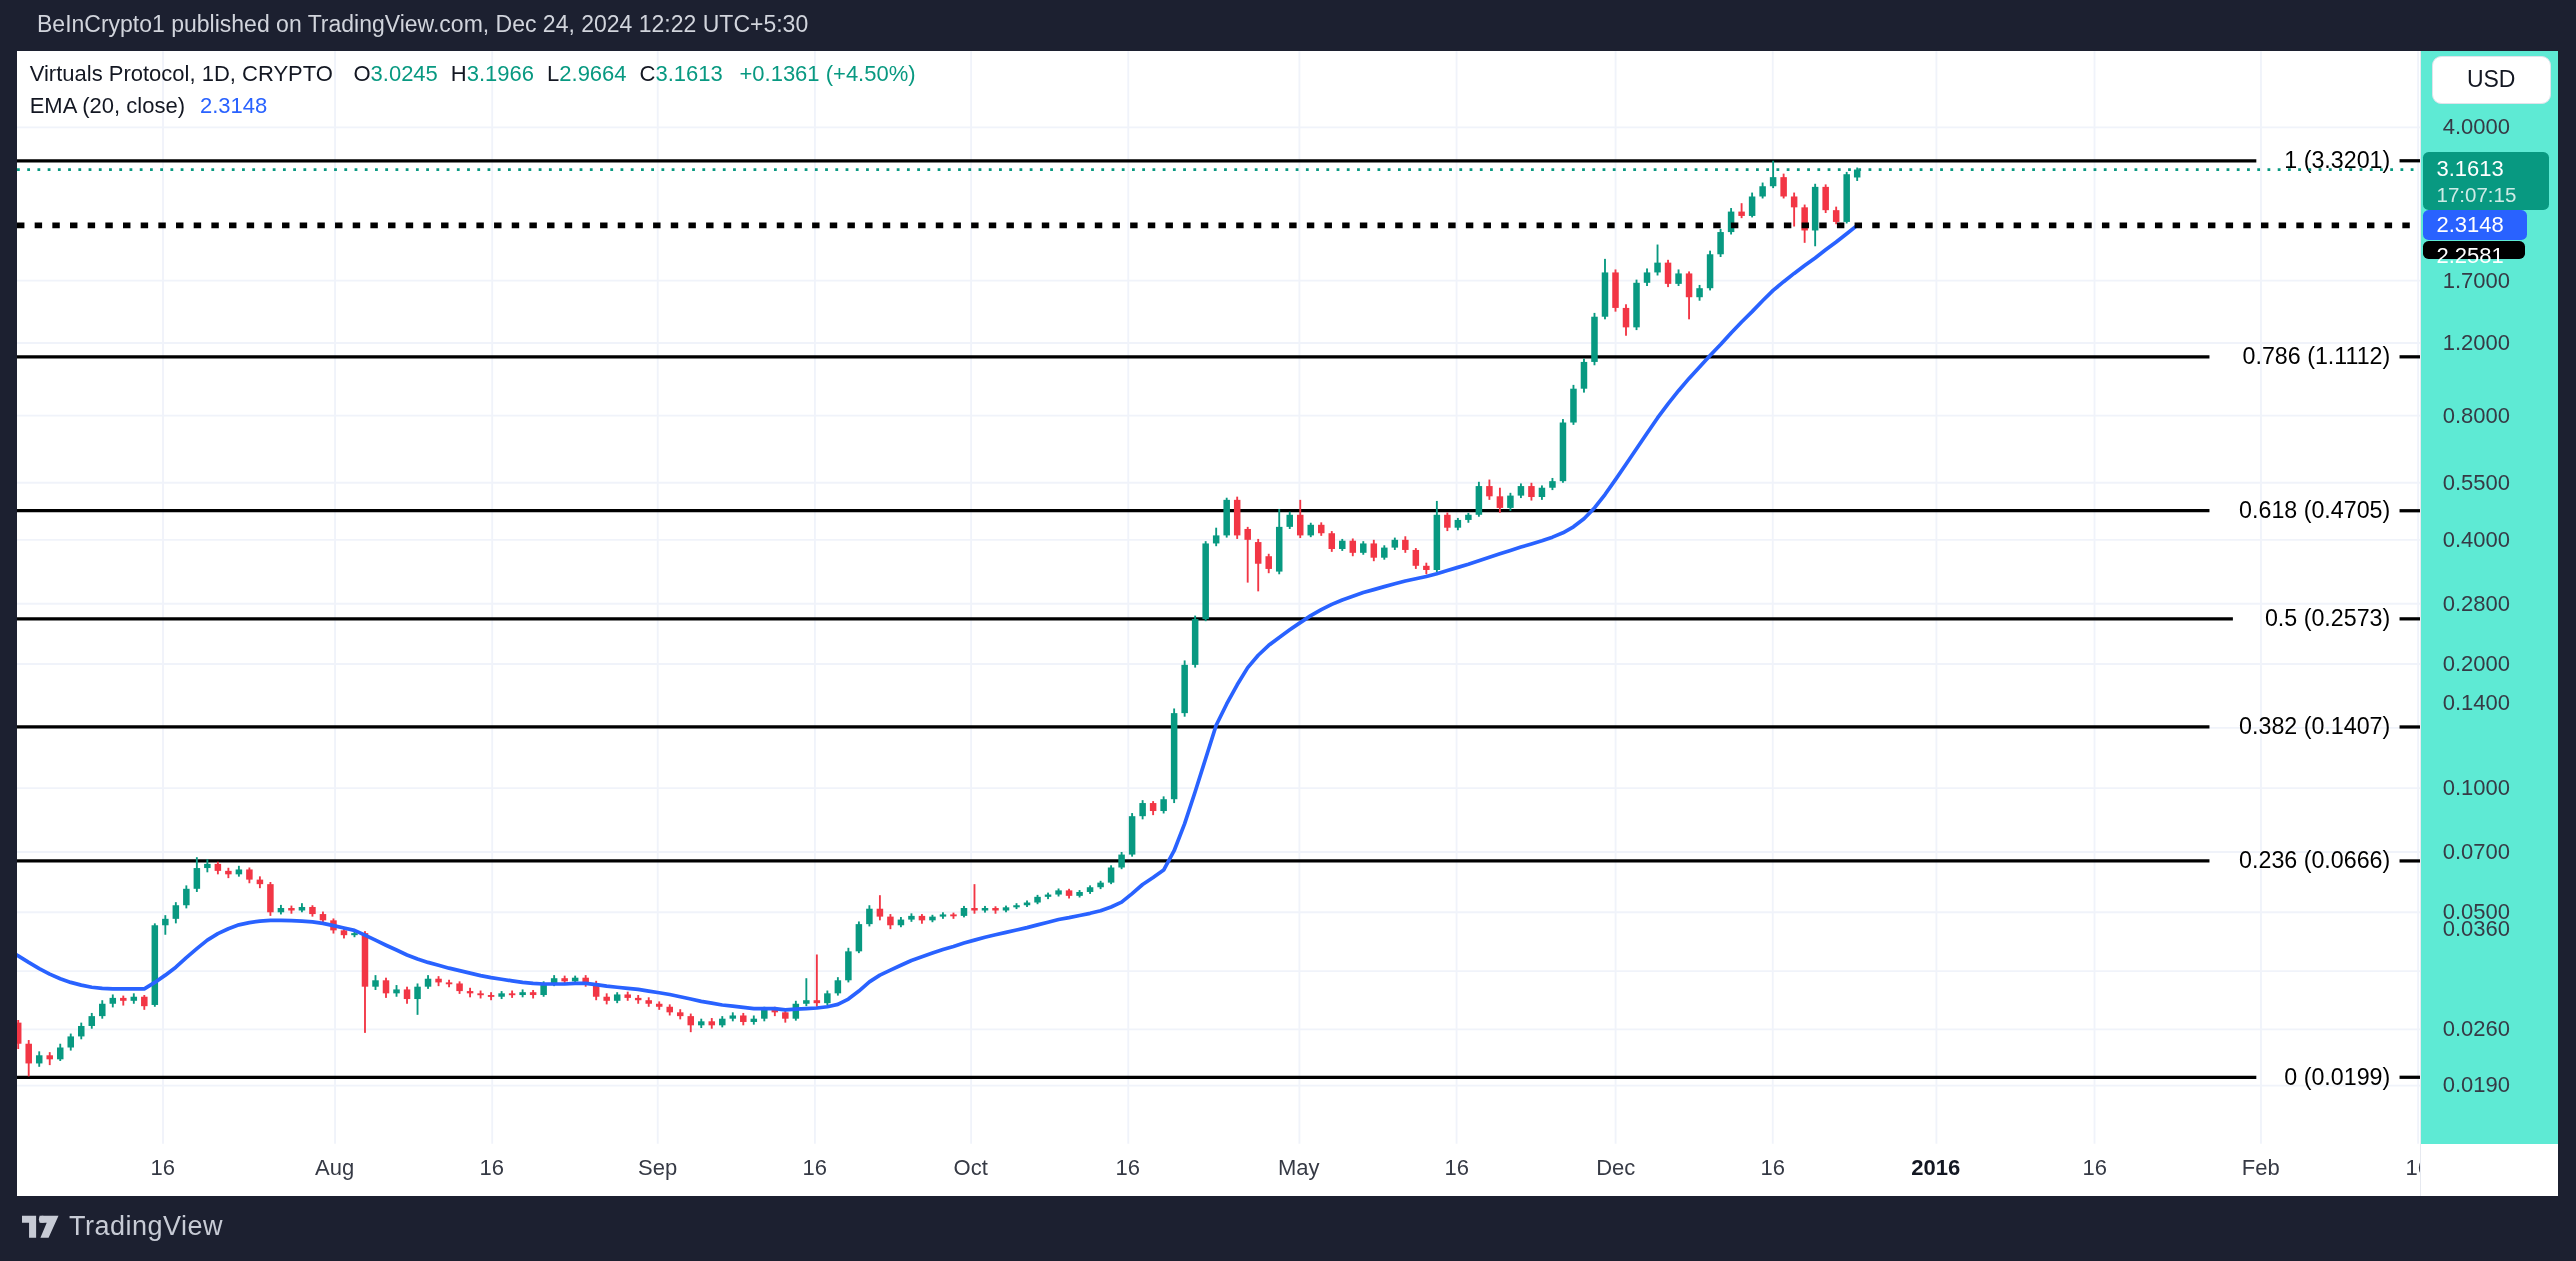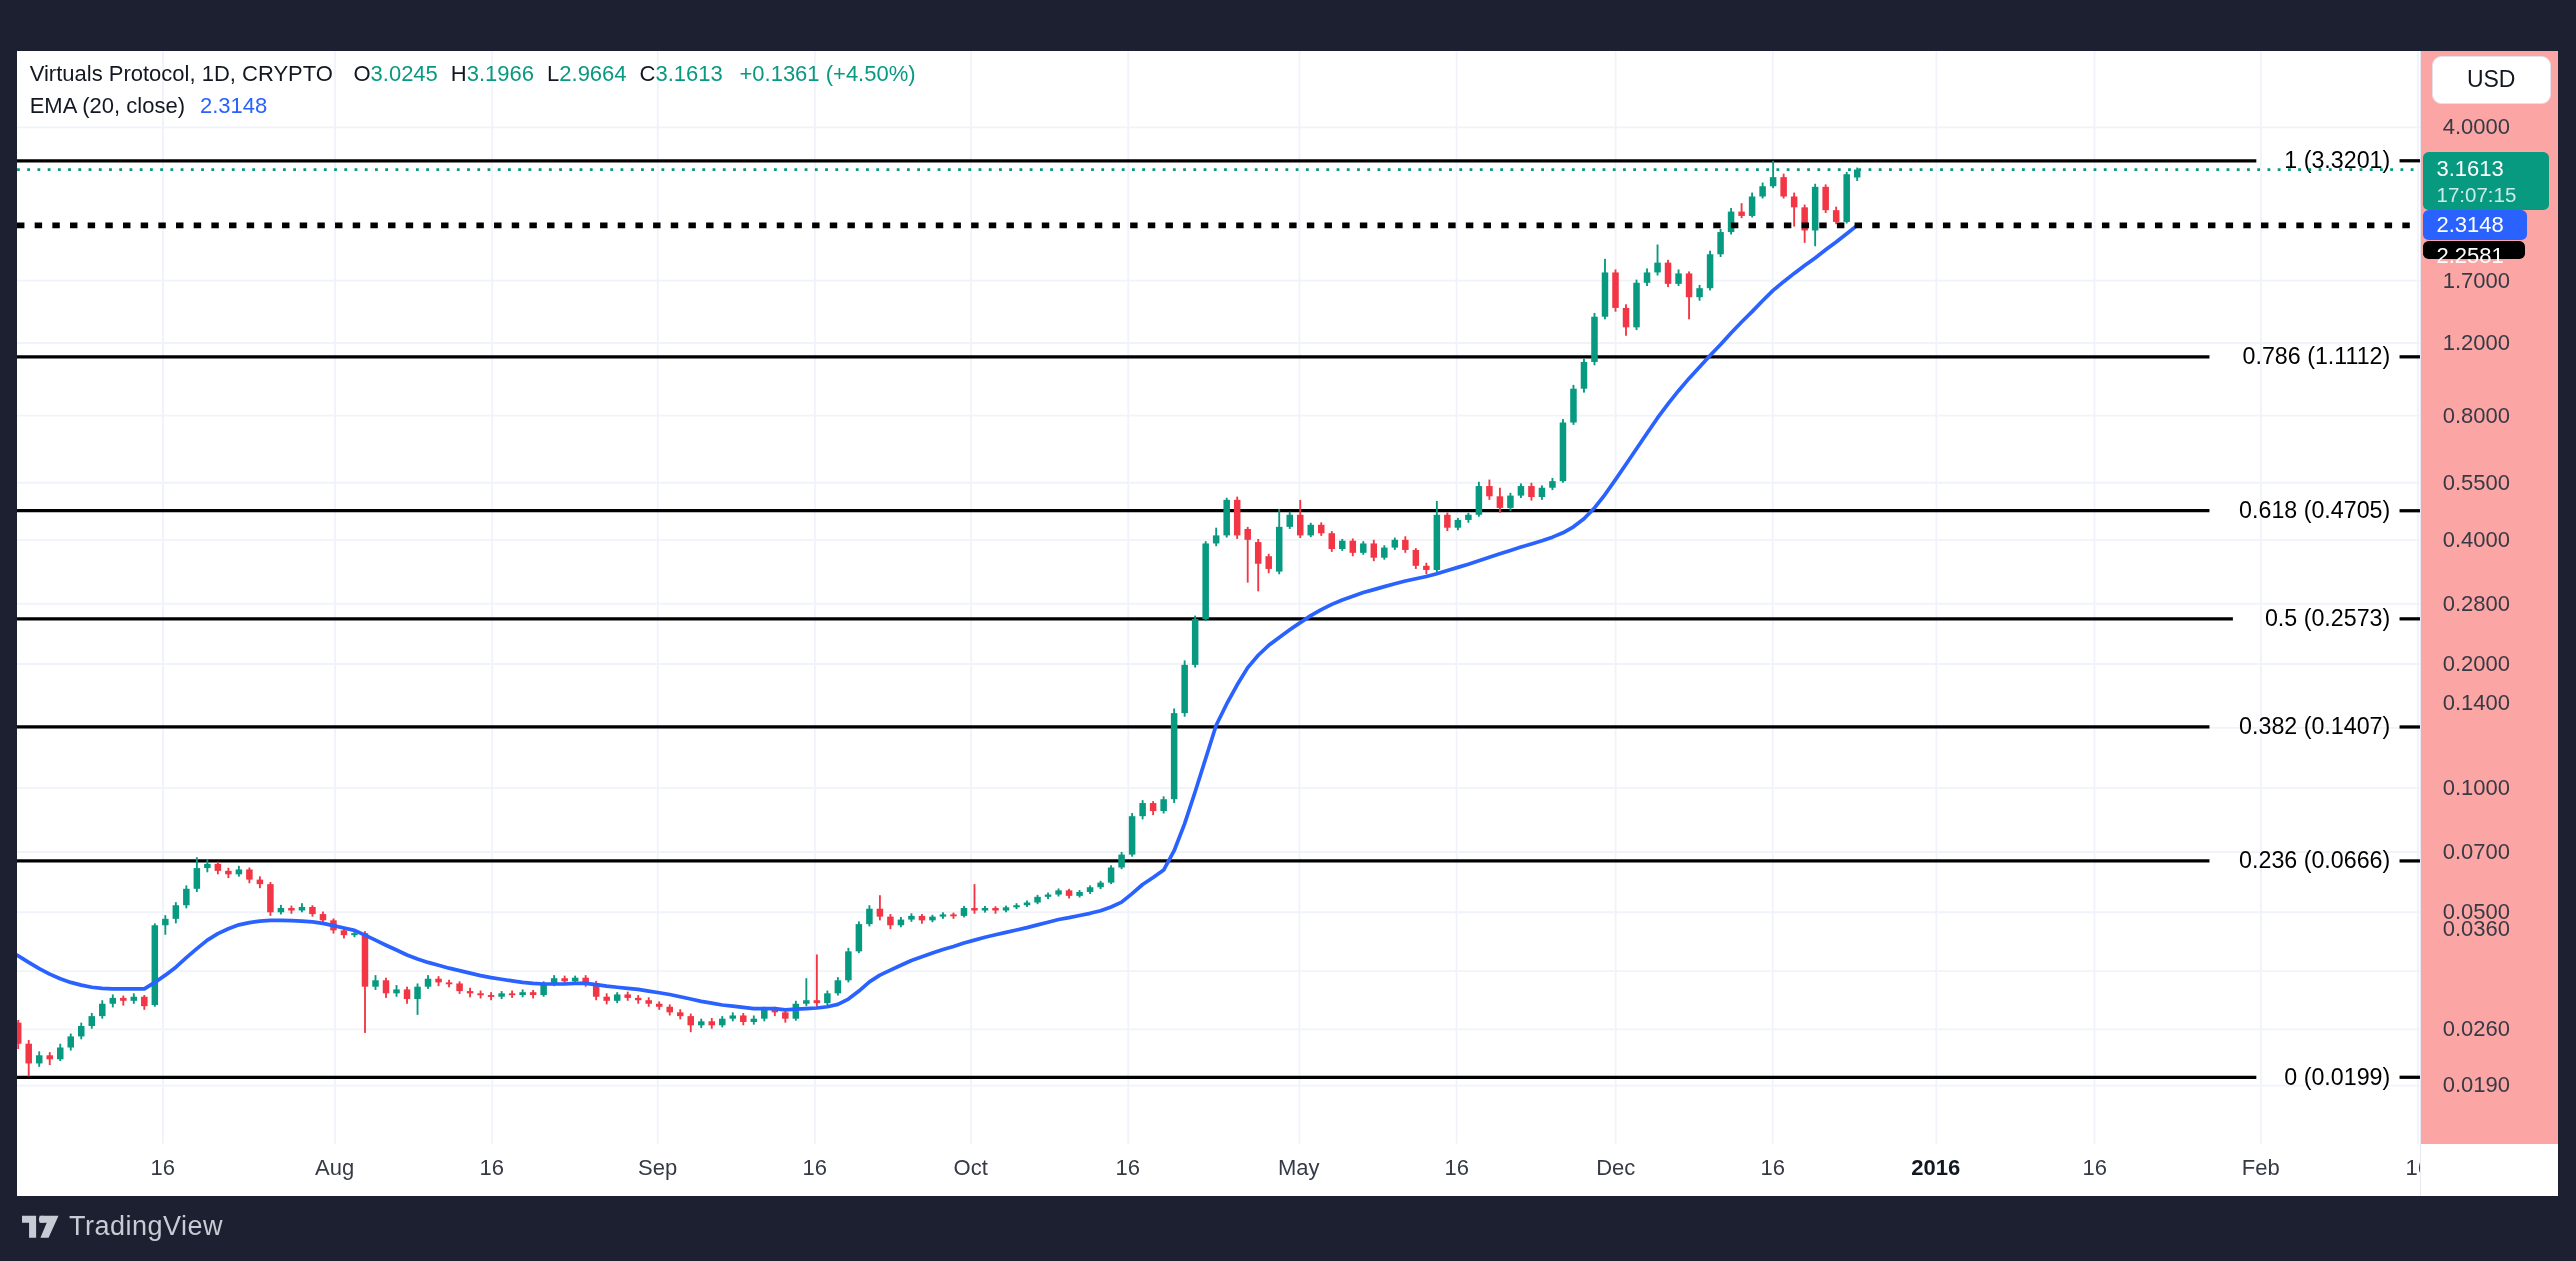--- a/index.html
+++ b/index.html
@@ -13,41 +13,44 @@
   #plot svg{display:block;}
   #legend{position:absolute;left:13px;top:7.4px;z-index:5;white-space:nowrap;}
   .lg-row{height:32px;line-height:32px;font-size:22px;color:#131722;}
   .lg-title{font-size:22px;color:#131722;margin-right:20.5px;}
   .lg-pair{margin-right:13px;text-align:right;}
   .lg-letter{color:#131722;}
   .lg-val{color:#089981;}
   .lg-change{color:#089981;margin-left:3.7px;}
   .lg-ema-label{color:#131722;margin-right:15px;}
   .lg-ema-val{color:#2962ff;}
-  #axis-col{position:absolute;left:2403px;top:0;width:138px;height:1093px;background:#fca5a5;border-left:0.9px solid #e6e9f0;}
+  #axis-col{position:absolute;left:2403px;top:0;width:138px;height:1093px;background:#5eead4;border-left:0.9px solid #e6e9f0;}
   .ax-label{position:absolute;left:22px;font-size:22px;color:#363a45;line-height:28px;white-space:nowrap;}
   #usd-btn{position:absolute;left:11px;top:4.6px;width:119px;height:48px;border:1.9px solid #e0e3eb;border-radius:9.3px;background:#fff;color:#131722;font-size:23px;text-align:center;line-height:45px;}
   .badge{position:absolute;left:2.8px;border-radius:5.6px;color:#fff;font-size:22px;padding-left:13px;white-space:nowrap;}
   #badge-last{background:#089981;width:126px;height:58px;padding-top:3.7px;line-height:26px;}
   #badge-last .cd{font-size:20.5px;color:rgba(255,255,255,0.8);}
   #badge-ema{background:#2962ff;width:104px;height:30px;line-height:30px;}
   #badge-level{background:#000000;width:102px;height:18px;line-height:30px;}
   #time-axis{position:absolute;left:0;top:1093px;width:2403px;height:52px;background:#fff;}
   .t-label{position:absolute;top:0;width:84px;margin-left:-42px;text-align:center;line-height:48px;font-size:22px;color:#363a45;}
   .t-label.bold{font-weight:bold;color:#131722;}
   #corner{position:absolute;left:2403px;top:1093px;width:138px;height:52px;background:#fff;border-left:0.9px solid #e6e9f0;}
   #footer{position:absolute;left:0;top:1196px;width:2576px;height:65px;background:#1c2030;padding-left:24px;}
   #footer .brand{position:absolute;left:69px;top:0;line-height:61px;font-size:27px;color:#c7cbd5;letter-spacing:0.5px;}
   #footer svg{position:absolute;left:22px;top:18.6px;}
 </style>
 </head>
 <body>
 
 <div id="stage">
 
+  <div id="top-bar">
+    <span class="txt">BeInCrypto1 published on TradingView.com, Dec 24, 2024 12:22 UTC+5:30</span>
+  </div>
 
   <div id="card">
 
     <div id="plot">
       <svg id="plot-svg" width="2403" height="1093" viewBox="0 0 2584 1175">
           <line x1="157" x2="157" y1="0" y2="1175" stroke="#f0f3fa" stroke-width="2"></line>
           <line x1="342" x2="342" y1="0" y2="1175" stroke="#f0f3fa" stroke-width="2"></line>
           <line x1="511" x2="511" y1="0" y2="1175" stroke="#f0f3fa" stroke-width="2"></line>
           <line x1="689" x2="689" y1="0" y2="1175" stroke="#f0f3fa" stroke-width="2"></line>
           <line x1="858" x2="858" y1="0" y2="1175" stroke="#f0f3fa" stroke-width="2"></line>

